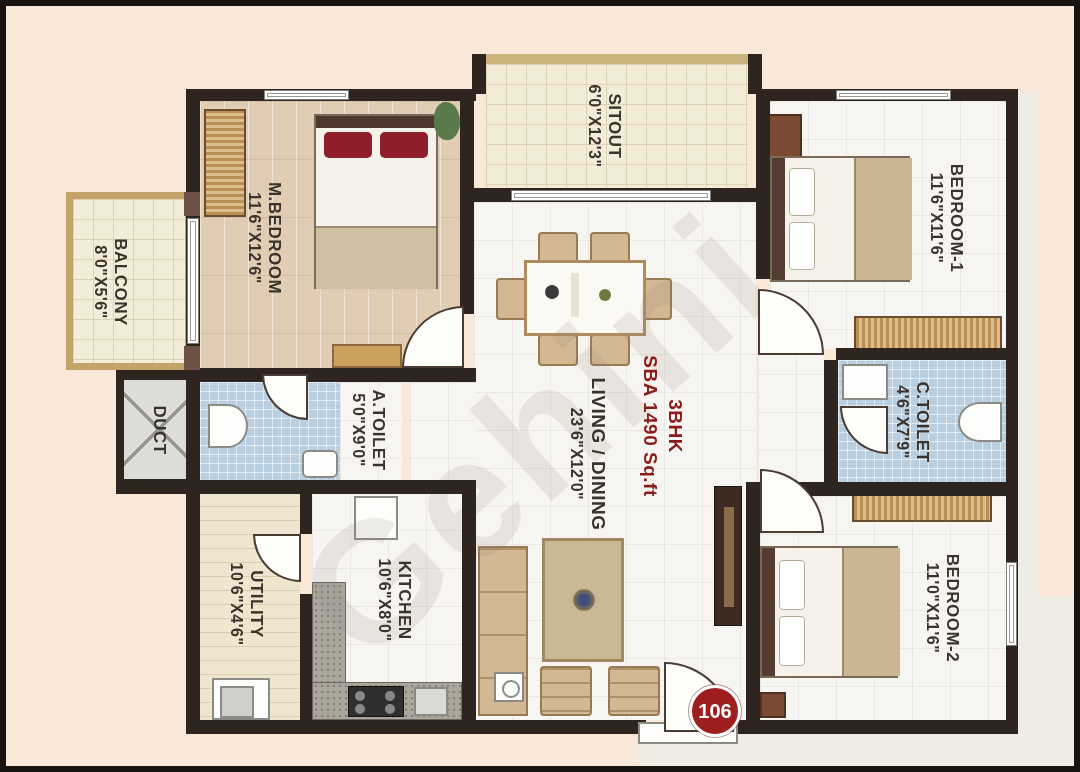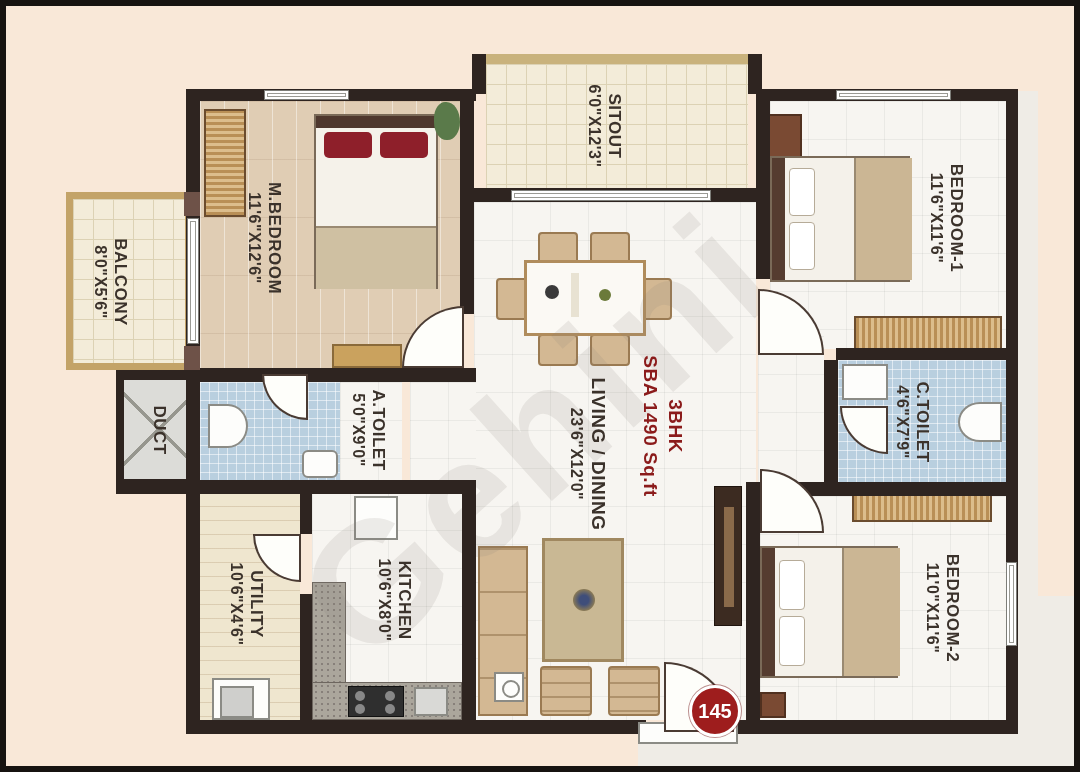--- a/index.html
+++ b/index.html
@@ -244,16 +244,16 @@
     <div>BEDROOM-2</div>
     <div class="dims">11'0"X11'6"</div>
   </div>
 
   <div class="title-label" style="left:656px;top:420px;color:#8b1b1b;">
     <div>3BHK</div>
     <div>SBA 1490 Sq.ft</div>
   </div>
 
   <div class="badge" style="left:683px;top:679px;background:#9e1d1d;">
-    <span>145</span>
+    <span>106</span>
   </div>
 
 </div>
 
 </body></html>

